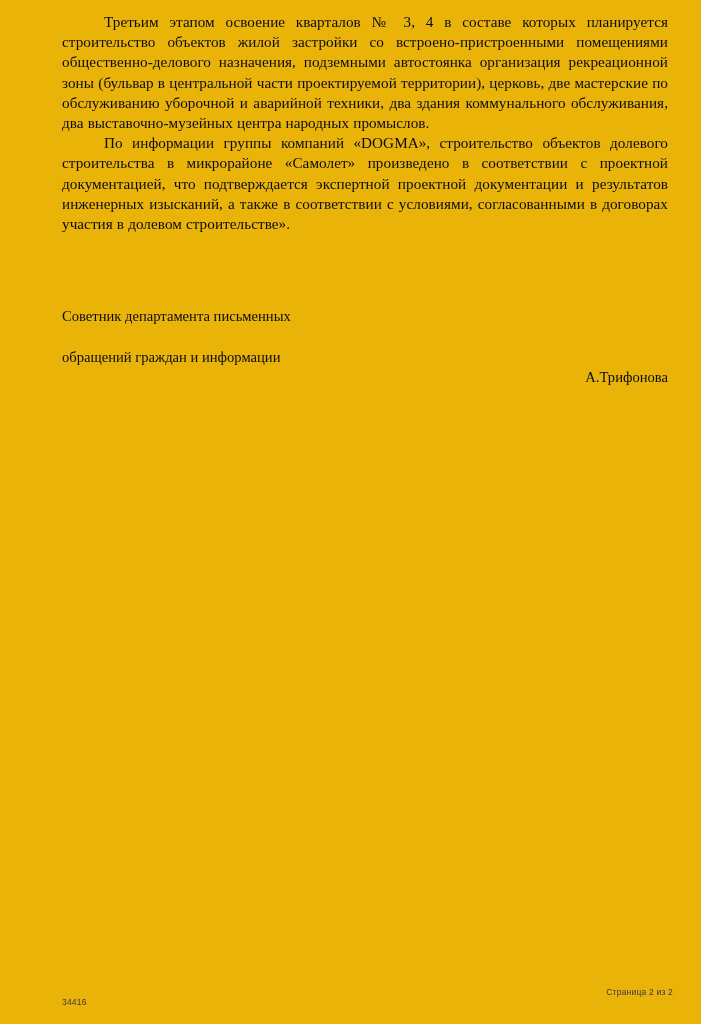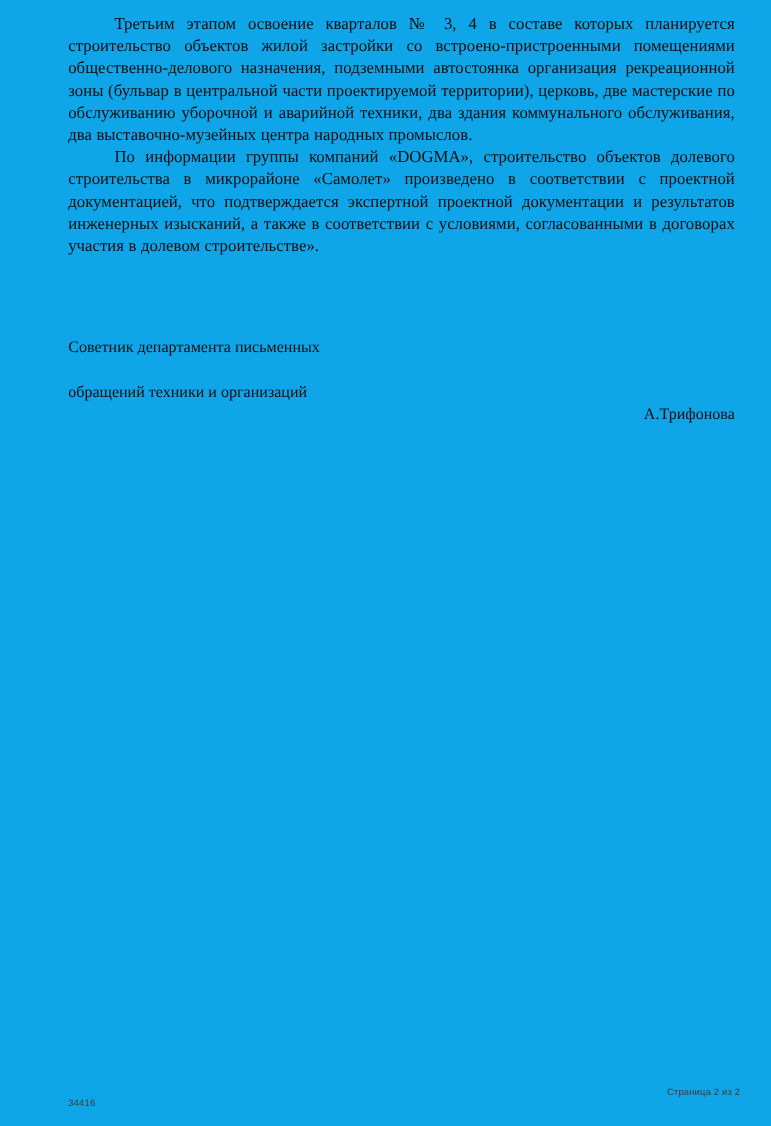--- a/index.html
+++ b/index.html
@@ -17,21 +17,21 @@
     color: #111111;
     -webkit-font-smoothing: antialiased;
   }
 
   .page {
     position: absolute;
     left: 0;
     top: 0;
     width: 701px;
     height: 1024px;
-    background: #0ea5e9;
+    background: #eab308;
   }
 
   
   .content {
     position: absolute;
     left: 62px;
     top: 12px;
     width: 606px;
   }
 
@@ -107,21 +107,21 @@
 
   <div class="content">
     <p class="para">Третьим этапом освоение кварталов № 3, 4 в составе которых планируется строительство объектов жилой застройки со встроено-пристроенными помещениями общественно-делового назначения, подземными автостоянка организация рекреационной зоны (бульвар в центральной части проектируемой территории), церковь, две мастерские по обслуживанию уборочной и аварийной техники, два здания коммунального обслуживания, два выставочно-музейных центра народных промыслов.</p>
     <p class="para">По информации группы компаний «DOGMA», строительство объектов долевого строительства в микрорайоне «Самолет» произведено в соответствии с проектной документацией, что подтверждается экспертной проектной документации и результатов инженерных изысканий, а также в соответствии с условиями, согласованными в договорах участия в долевом строительстве».</p>
   </div>
 
   <div class="signature">
     <div class="sig-row">
       <div class="sig-title">
         <div>Советник департамента письменных</div>
-        <div>обращений техники и организаций</div>
+        <div>обращений граждан и информации</div>
       </div>
       <div class="sig-name">А.Трифонова</div>
     </div>
   </div>
 
   <div class="footer">
     <div class="footer-left">34416</div>
     <div class="footer-right">Страница 2 из 2</div>
   </div>
 

